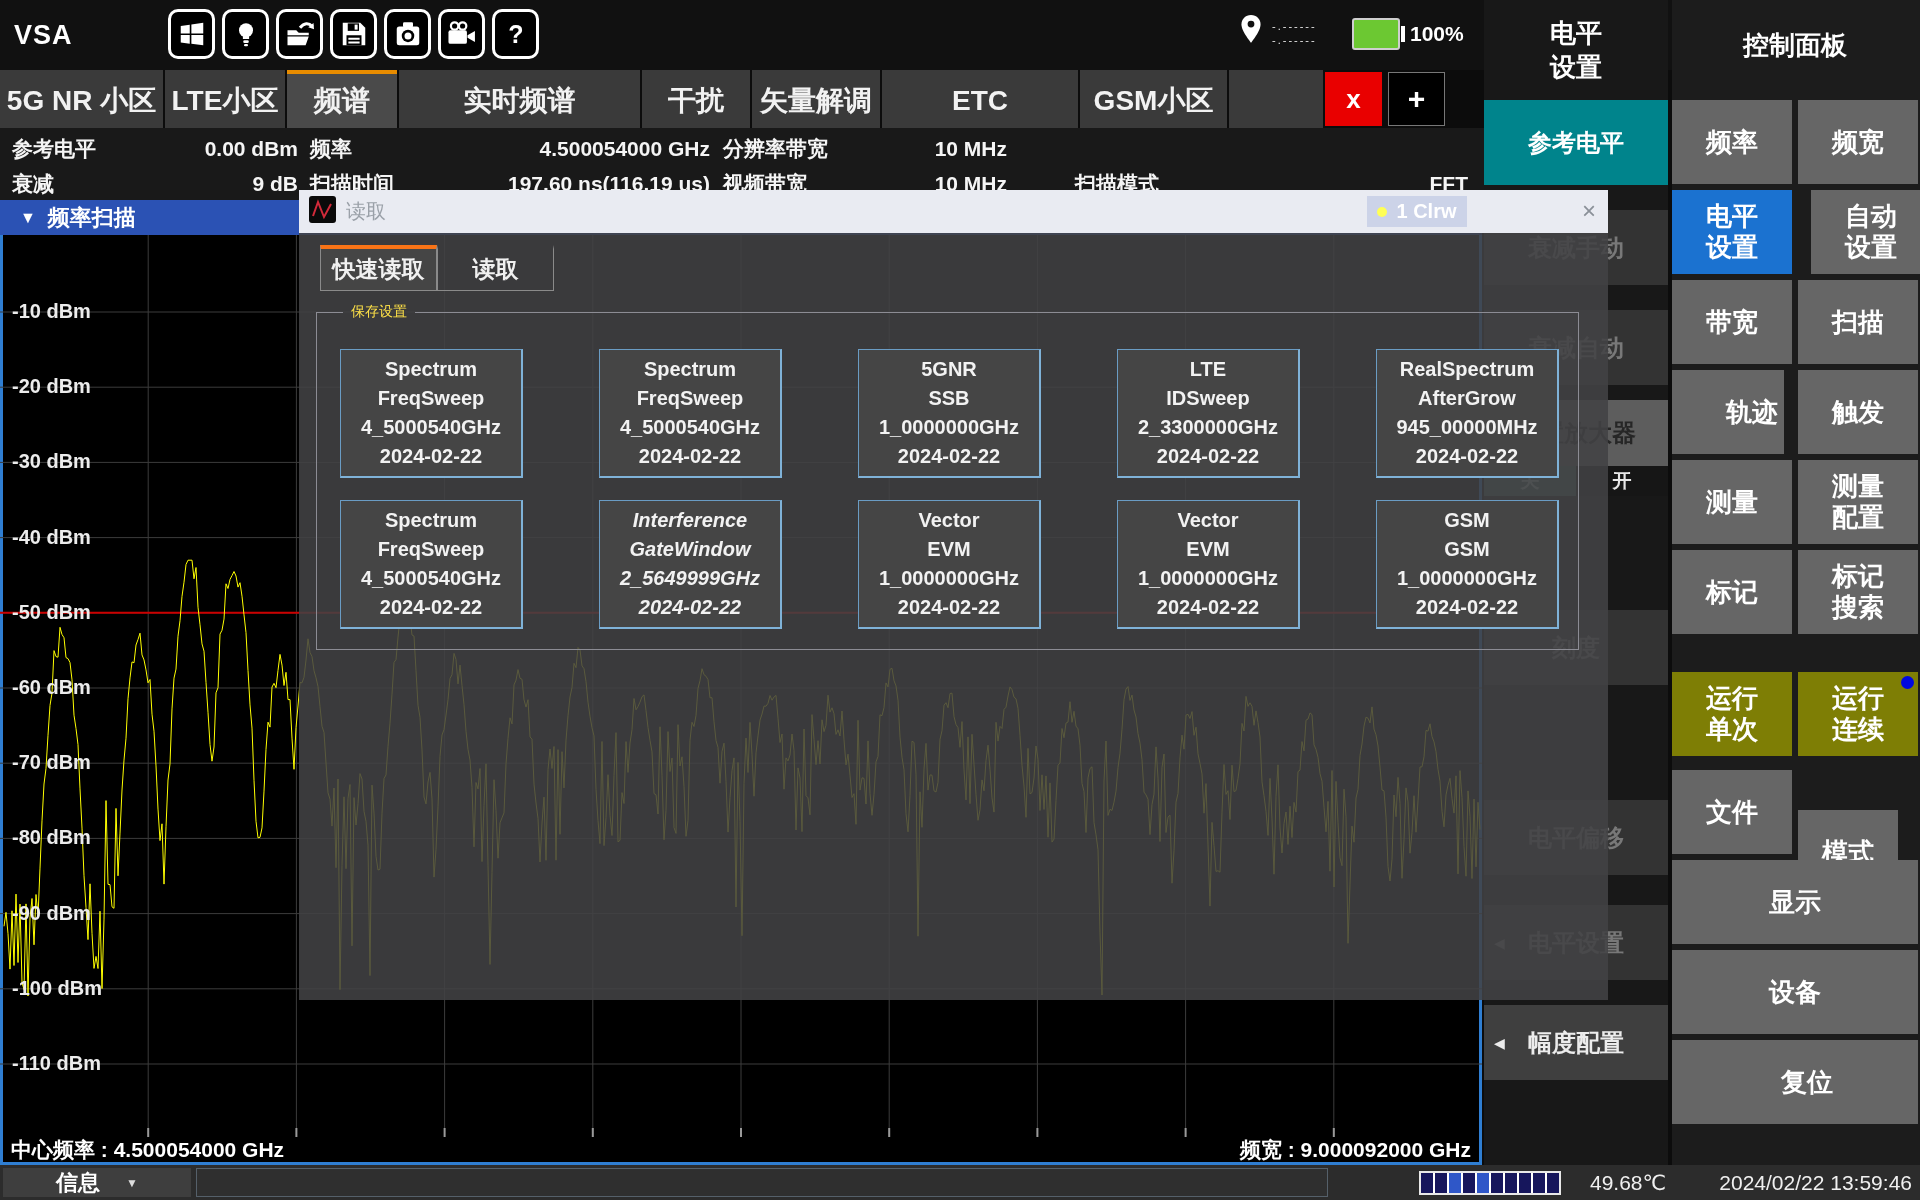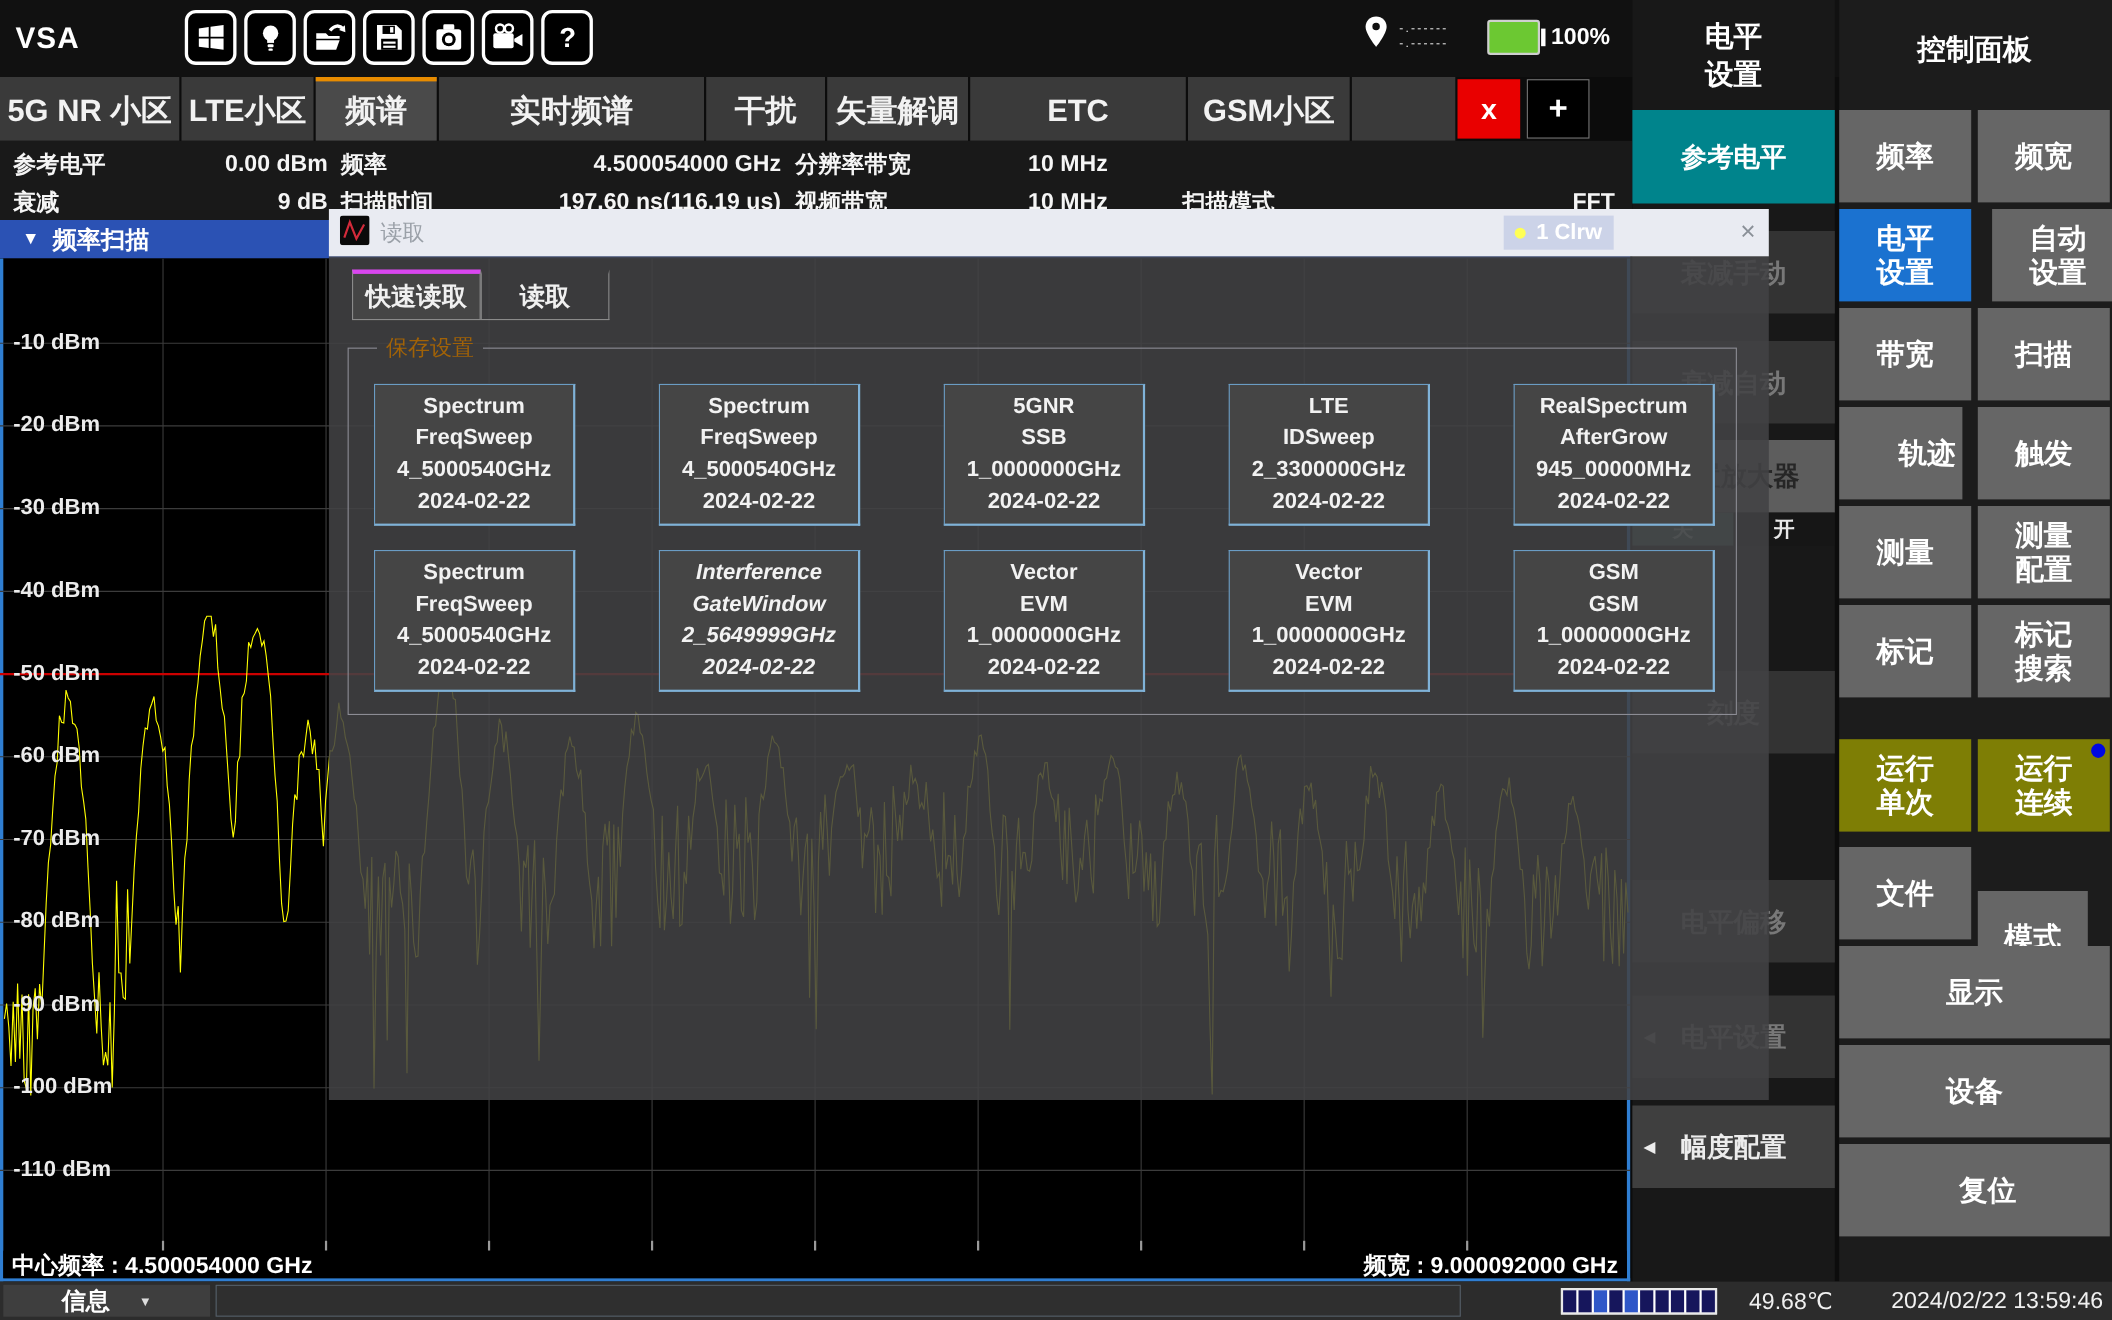--- a/index.html
+++ b/index.html
@@ -79,24 +79,24 @@
   #dlg-title{position:absolute;left:0;top:0;width:1309px;height:43px;background:#e9ebf2;display:flex;
              align-items:center;padding-left:10px;gap:10px;}
   #dlg-title-text{color:#9aa0a8;font-size:20px;}
   #dlg-badge{position:absolute;left:1068px;top:6px;width:100px;height:31px;background:#ccd3e8;display:flex;
              align-items:center;justify-content:center;gap:9px;color:#fff;font-size:20px;font-weight:bold;}
   #dlg-badge-dot{width:10px;height:10px;border-radius:50%;background:#ffff55;}
   #dlg-close{position:absolute;right:12px;top:7px;color:#8a9098;font-size:24px;line-height:28px;}
   #dlg-body{position:absolute;left:0;top:43px;width:1309px;height:767px;background:rgba(66,66,68,0.88);}
   .dlg-tab{position:absolute;top:12px;width:117px;height:46px;display:flex;align-items:center;justify-content:center;
            font-size:23px;font-weight:bold;color:#f0f0f0;border:1px solid #8a8a8a;border-top:4px solid transparent;}
-  .dlg-tab.active{background:#454545;border-top:4px solid #d946ef;}
+  .dlg-tab.active{background:#454545;border-top:4px solid #f97316;}
   #dlg-fieldset{position:absolute;left:17px;top:70px;width:1263px;height:347px;border:1px solid #8c8c94;
                 background:transparent;margin:0;}
-  #dlg-fieldset legend{font-size:20px;color:#a16207;padding:0 8px;margin-left:14px;}
+  #dlg-fieldset legend{font-size:14px;color:#fde047;padding:0 8px;margin-left:14px;}
   .preset{position:absolute;width:183px;height:129px;background:#454545;border:1px solid #6a9cc4;
           border-right:2px solid #7fb2d8;border-bottom:2px solid #7fb2d8;color:#f2f2f2;display:flex;
           flex-direction:column;align-items:center;justify-content:center;font-size:20px;font-weight:bold;
           line-height:29px;text-align:center;}
 </style>
 </head>
 <body>
 
 <div id="root">
 

